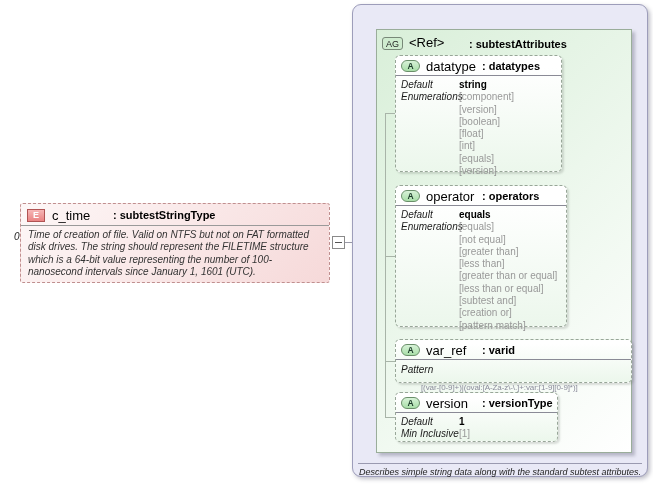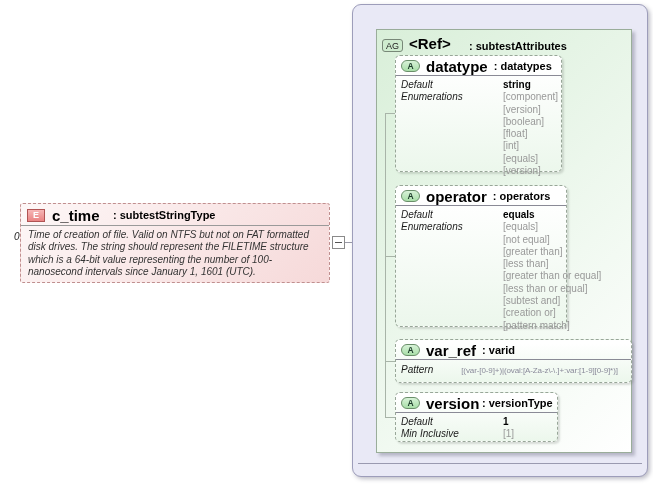--- a/index.html
+++ b/index.html
@@ -12,21 +12,21 @@
     border:1px dashed #c08f8f; border-radius:3px;
     background:linear-gradient(135deg, var(--element_bg_light,#fdf7f7) 0%, var(--element_bg_dark,#f6d9d9) 100%);
   }
   .elem-header { display:flex; align-items:center; gap:7px; padding:4px 6px 3px 6px; border-bottom:1px solid #9a9a9a; height:22px; }
   .e-icon {
     width:18px; height:13px; flex-shrink:0;
     background:linear-gradient(var(--element_accent_light,#f6b6b6), var(--element_accent,#ea8383));
     border:1px solid #b05353; color:#fff; font-size:9px; font-weight:bold;
     display:flex; align-items:center; justify-content:center;
   }
-  .name-main { font-weight:bold; font-size:15px; color:#000; min-width:54px; display:inline-block; white-space:nowrap; }
+  .name-main { font-weight:normal; font-size:13px; color:#000; min-width:54px; display:inline-block; white-space:nowrap; }
   .name-type { font-weight:bold; font-size:11px; color:#000; white-space:nowrap; }
   .elem-desc { font-style:italic; font-size:10px; color:#333; padding:3px 7px 0 7px; line-height:12.4px; }
   .cardinality { position:absolute; left:14px; top:231px; font-size:10px; font-style:italic; color:#222; }
 
   
   .collapse-box { position:absolute; left:332px; top:236px; width:13px; height:13px; background:#fff; border:1px solid #8a8a8a; display:flex; align-items:center; justify-content:center; }
   .collapse-dash { width:7px; height:1px; background:#555; }
   .h-connector { position:absolute; left:345px; top:242px; width:32px; height:1px; background:#9a9aa8; }
 
   
@@ -68,25 +68,25 @@
   #attr-varref   { left:18px; top:309px; width:237px; height:44px;  }
   #attr-version  { left:18px; top:362px; width:163px; height:50px;  }
 
   .attr-header { display:flex; align-items:center; gap:6px; padding:3px 5px 2px 5px; border-bottom:1px solid #8a8a96; height:20px; }
   .a-icon {
     width:19px; height:12px; border-radius:6px; flex-shrink:0;
     background:linear-gradient(#d8f2d8, #a8dea8); border:1px solid #6a8f6a;
     font-size:8.5px; font-weight:bold; text-align:center; line-height:11px; color:#1c3a2a;
   }
   .attr .name-main { min-width:50px; }
-  .facets { display:flex; padding:3px 5px 0 5px; font-size:10px; line-height:12.3px;gap:44px; }
+  .facets { display:flex; padding:3px 5px 0 5px; font-size:10px; line-height:12.3px; }
   .facet-labels { width:58px; flex-shrink:0; font-style:italic; color:#1a1a1a; }
   .facet-values { color:#999; white-space:nowrap; }
   .default-value { font-weight:bold; color:#000; }
-  .pattern-row { display:flex; gap:8px; padding:4px 5px 0 5px; align-items:baseline; white-space:nowrap; }
+  .pattern-row { display:flex; gap:8px; padding:4px 5px 0 5px; align-items:baseline; white-space:nowrap;flex-direction:column; }
   .pattern-label { font-size:10px; font-style:italic; color:#1a1a1a; }
   .pattern-value { font-size:8px; letter-spacing:-0.1px; color:#8a8a9a;padding-left:20px; }
 
   
   .ct-sep { position:absolute; left:5px; right:5px; top:458px; border-top:1px solid #9a9ab0; }
   .ct-footer { position:absolute; left:2px; right:2px; top:462px; text-align:center; font-size:9px; font-style:italic; color:#222; white-space:nowrap; }
 </style>
 </head>
 <body>
 
@@ -202,14 +202,15 @@
           </div>
           <div class="facet-values">
             <div class="default-value">1</div>
             <div>[1]</div>
           </div>
         </div>
       </div>
     </div>
 
     <div class="ct-sep"></div>
+    <div class="ct-footer">Describes simple string data along with the standard subtest attributes.</div>
   </div>
 </div>
 
 </body></html>

